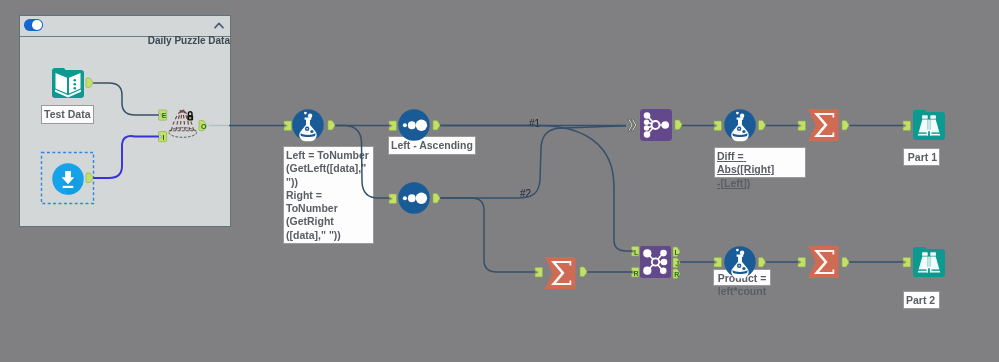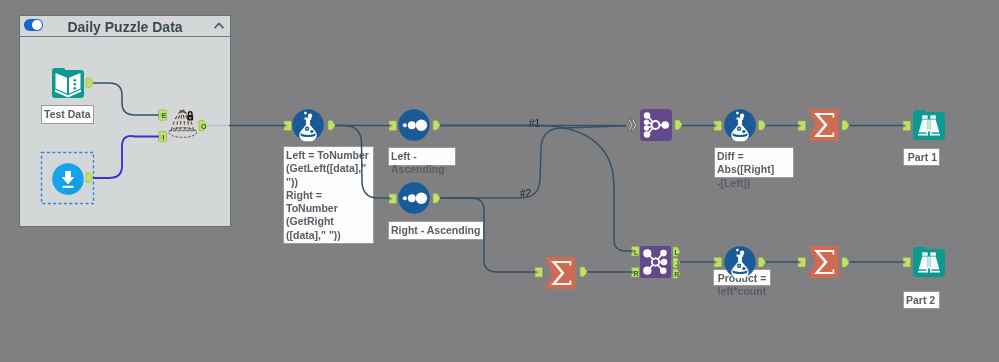--- a/index.html
+++ b/index.html
@@ -8,22 +8,22 @@
        font-family:"Liberation Sans",sans-serif;}
   #canvas{position:relative;width:999px;height:362px;background:#808083;}
   .abs{position:absolute;}
   svg{display:block;overflow:visible;}
 
   
   #container-box{left:19px;top:15px;width:212px;height:212px;
     background:#d3d7d8;border:1px solid #5e7475;box-sizing:border-box;}
   #container-header{position:absolute;left:0;top:0;width:100%;height:21px;
     border-bottom:1px solid #667e7f;box-sizing:border-box;}
-  #container-title{position:absolute;left:0;right:0;top:3px;text-align:center;
-    font-size:14px;font-weight:bold;color:#3b4a52;}
+  #container-title{position:absolute;left:0;right:0;top:19px;text-align:right;
+    font-size:10px;font-weight:bold;color:#3b4a52;}
   #container-toggle{position:absolute;left:4px;top:3.2px;width:18.6px;height:11.4px;
     border-radius:5.7px;background:#1567d0;}
   #container-toggle .knob{position:absolute;right:.9px;top:.9px;width:9.6px;height:9.6px;
     border-radius:50%;background:#fff;}
   #container-collapse{position:absolute;left:194px;top:5.5px;width:10px;height:7px;}
 
   
   .tlabel{background:#fdfdfd;border:1px solid #9a9a9a;color:#5a5d63;
     font-size:10.5px;font-weight:bold;line-height:13.3px;padding:2px 2px 1px 2px;
     white-space:pre-wrap;box-sizing:border-box;}
@@ -359,23 +359,22 @@
   </div>
 
   <div class="abs tlabel" style="left:41px;top:105px;width:53px;height:19px;">Test Data</div>
   <div class="abs tlabel" style="left:283px;top:146px;width:91px;height:98px;">Left = ToNumber
 (GetLeft([data],"
 "))
 Right =
 ToNumber
 (GetRight
 ([data]," "))</div>
-  <div class="abs tlabel" style="left:388px;top:147px;width:68px;height:19px;">Left - Ascending</div>
-  <div class="abs tlabel" style="left:388px;top:221px;width:96px;height:19px;">Right - Ascending</div>
-  <div class="abs tlabel" style="left:714px;top:147px;width:80px;height:31px;">Diff = Abs([Right]
+  <div class="abs tlabel" style="left:388px;top:136px;width:88px;height:19px;">Left - Ascending</div>
+  <div class="abs tlabel" style="left:714px;top:147px;width:92px;height:31px;text-decoration:underline;">Diff = Abs([Right]
 -[Left])</div>
   <div class="abs tlabel" style="left:713px;top:269px;width:58px;height:17px;text-align:center;">Product =
 left*count</div>
   <div class="abs tlabel" style="left:903px;top:148px;width:37px;height:18px;text-align:right;">Part 1</div>
   <div class="abs tlabel" style="left:903px;top:291px;width:37px;height:18px;">Part 2</div>
 
   <div class="abs conn-label" style="left:529px;top:119px;">#1</div>
   <div class="abs conn-label" style="left:520px;top:189px;">#2</div>
 
 </div>

